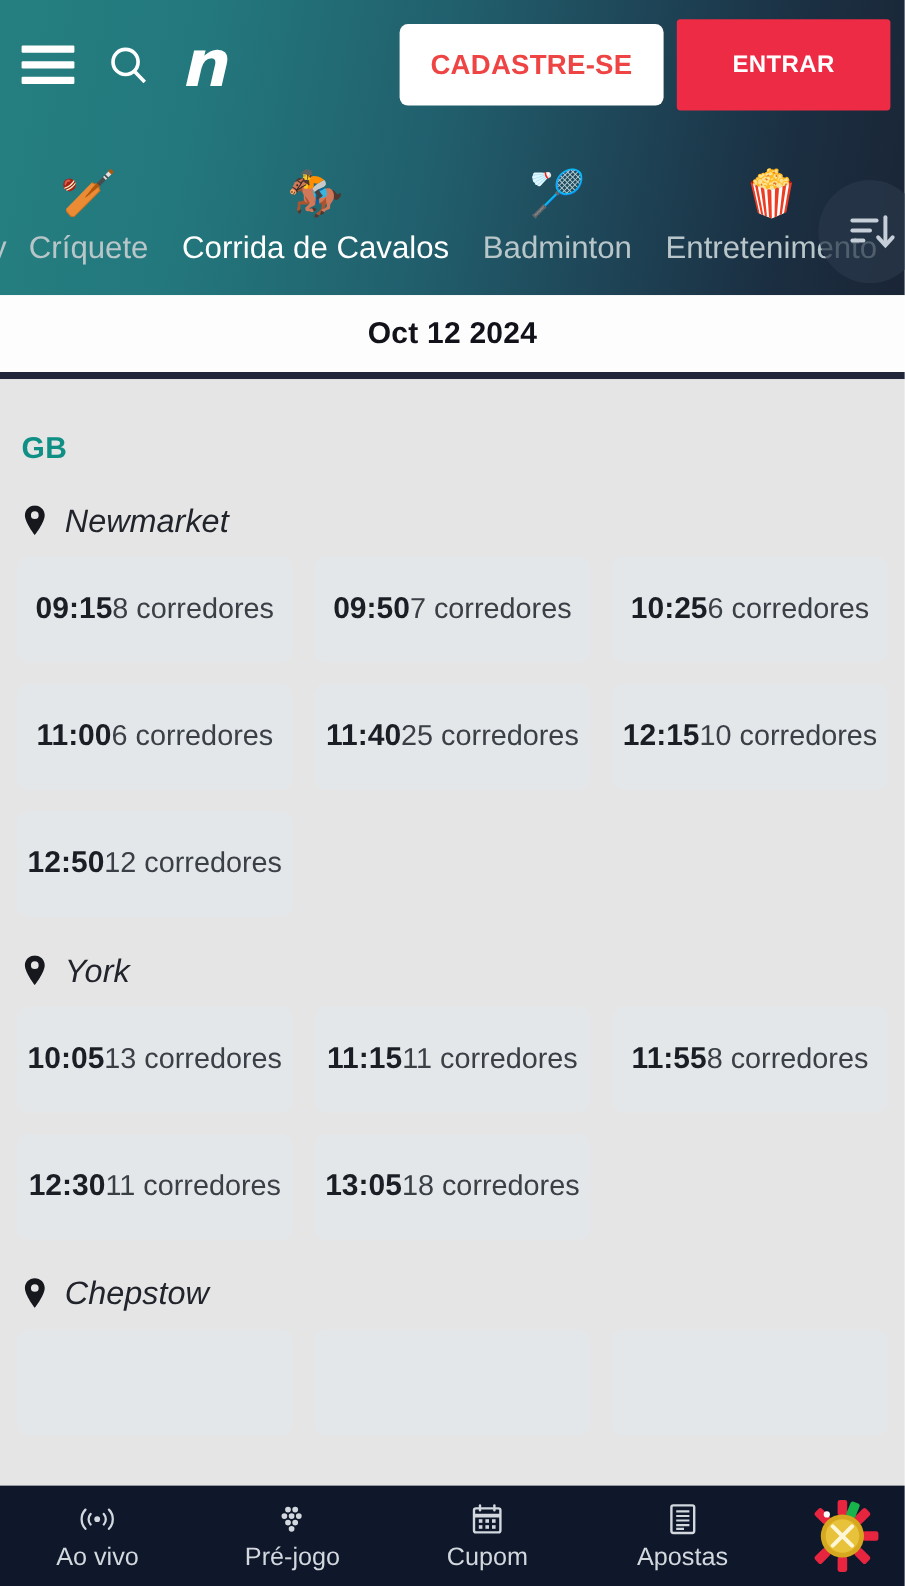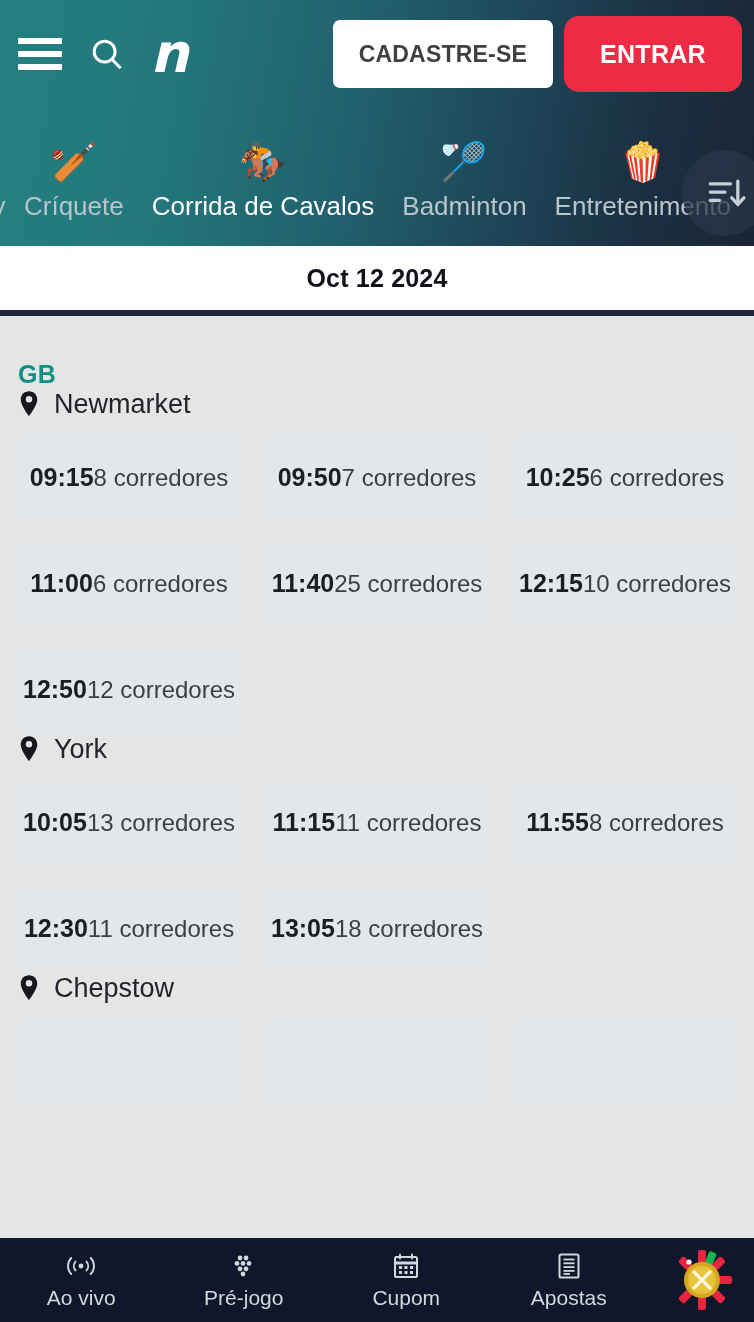--- a/index.html
+++ b/index.html
@@ -70,38 +70,38 @@
   }
   .header-actions {
     margin-left: auto;
     display: flex;
     align-items: center;
     gap: 11px;
     padding-right: 0px;
   }
   .btn-register {
     background: #ffffff;
-    color: #404040;
+    color: #ef4444;
     border: none;
     border-radius: 7px;
     font-size: 23px;
     font-weight: 600;
     letter-spacing: 0.2px;
     height: 68px;
     padding: 0 26px;
     cursor: pointer;
     font-family: "Liberation Sans", sans-serif;
     white-space: nowrap;
   }
   .btn-login {
     background: #ee2b45;
     color: #ffffff;
     border: none;
-    border-radius: 15px;
-    font-size: 25px;
+    border-radius: 3px;
+    font-size: 20px;
     font-weight: 600;
     letter-spacing: 0.3px;
     height: 76px;
     width: 178px;
     cursor: pointer;
     font-family: "Liberation Sans", sans-serif;
     white-space: nowrap;
   }
 
   
@@ -201,22 +201,24 @@
     font-weight: 700;
     color: #109084;
     margin-top: 44px;
     margin-left: 4px;
     letter-spacing: 0.3px;
   }
   .venue-row {
     display: flex;
     align-items: center;
     gap: 14px;
+    margin-top: 30px;
     margin-bottom: 14px;
     margin-left: 4px;
+    font-style: italic;
   }
   .venue-name {
     font-size: 27px;
     color: #21242b;
     font-family: "Liberation Sans", sans-serif;
   }
   .pin-icon { display:flex; align-items:center; }
 
   .race-grid {
     display: flex;

